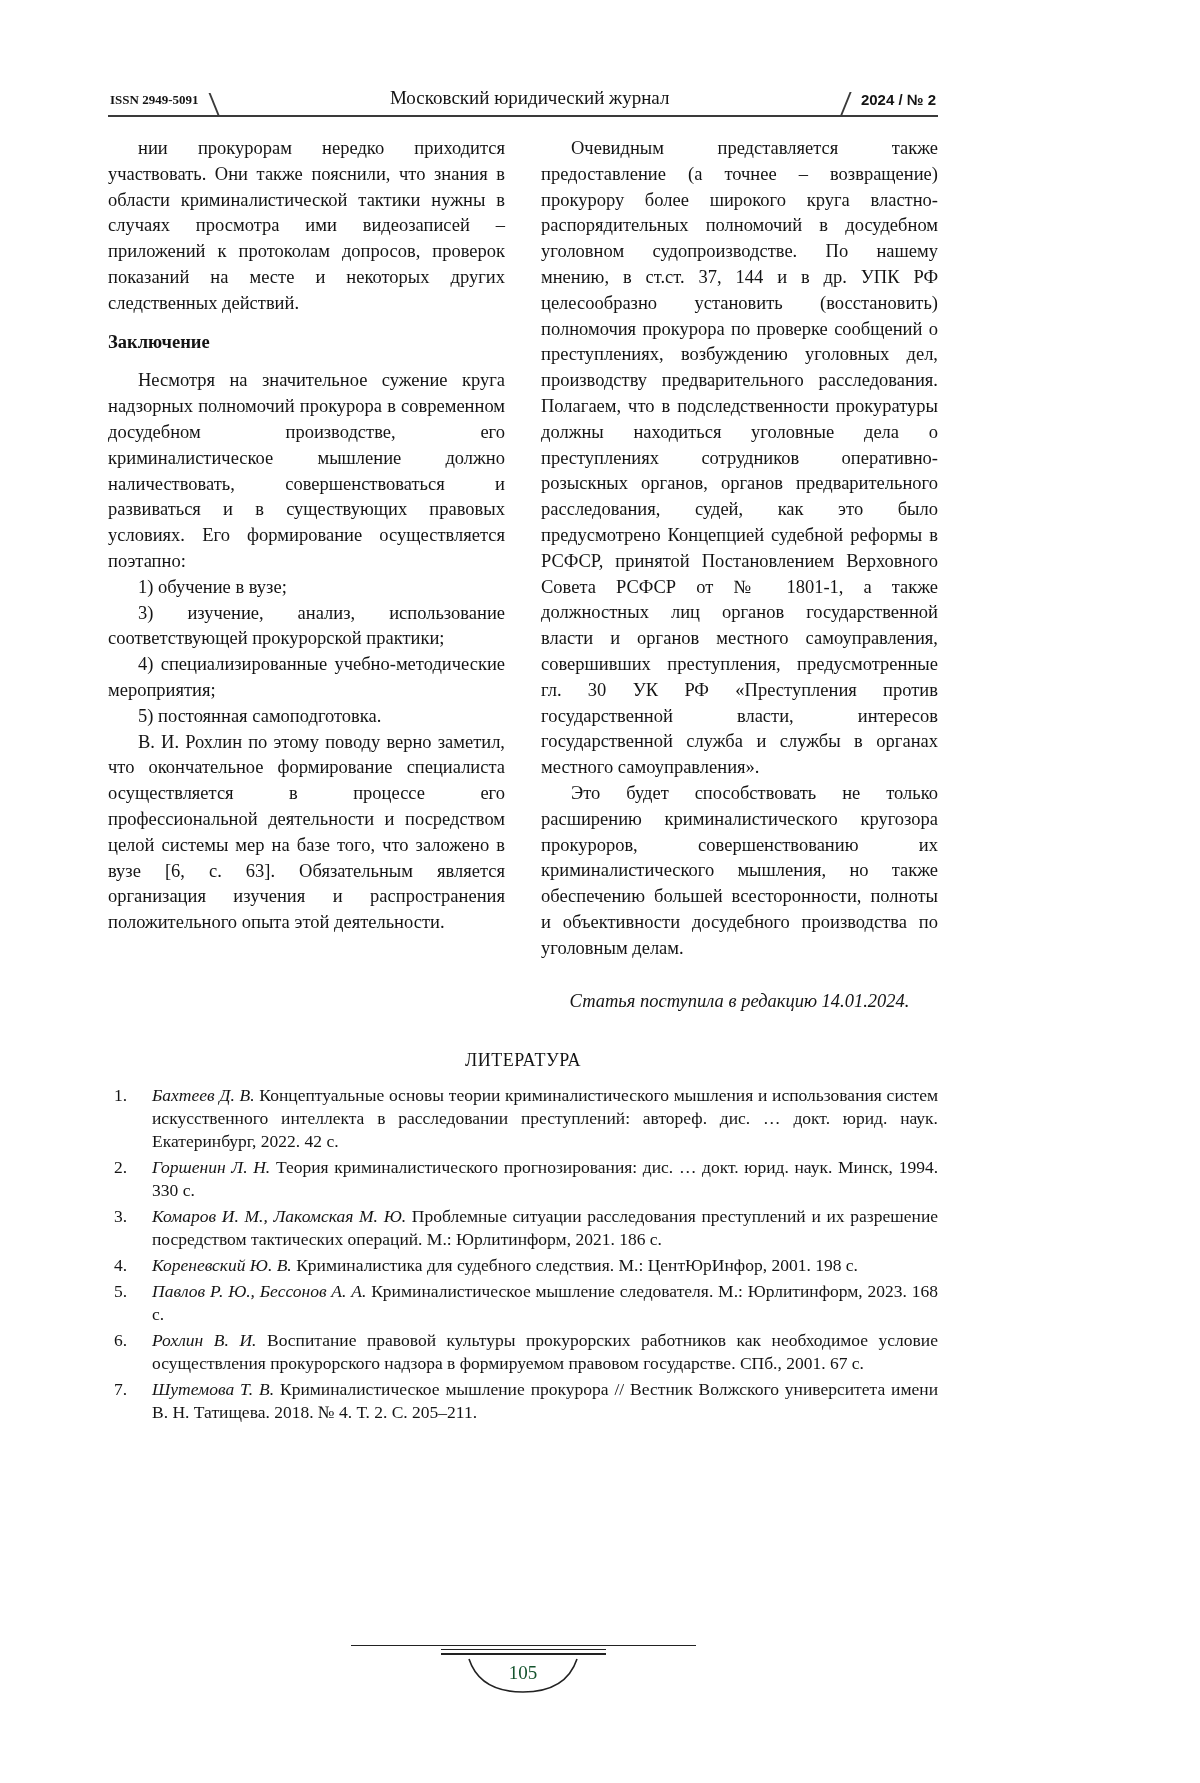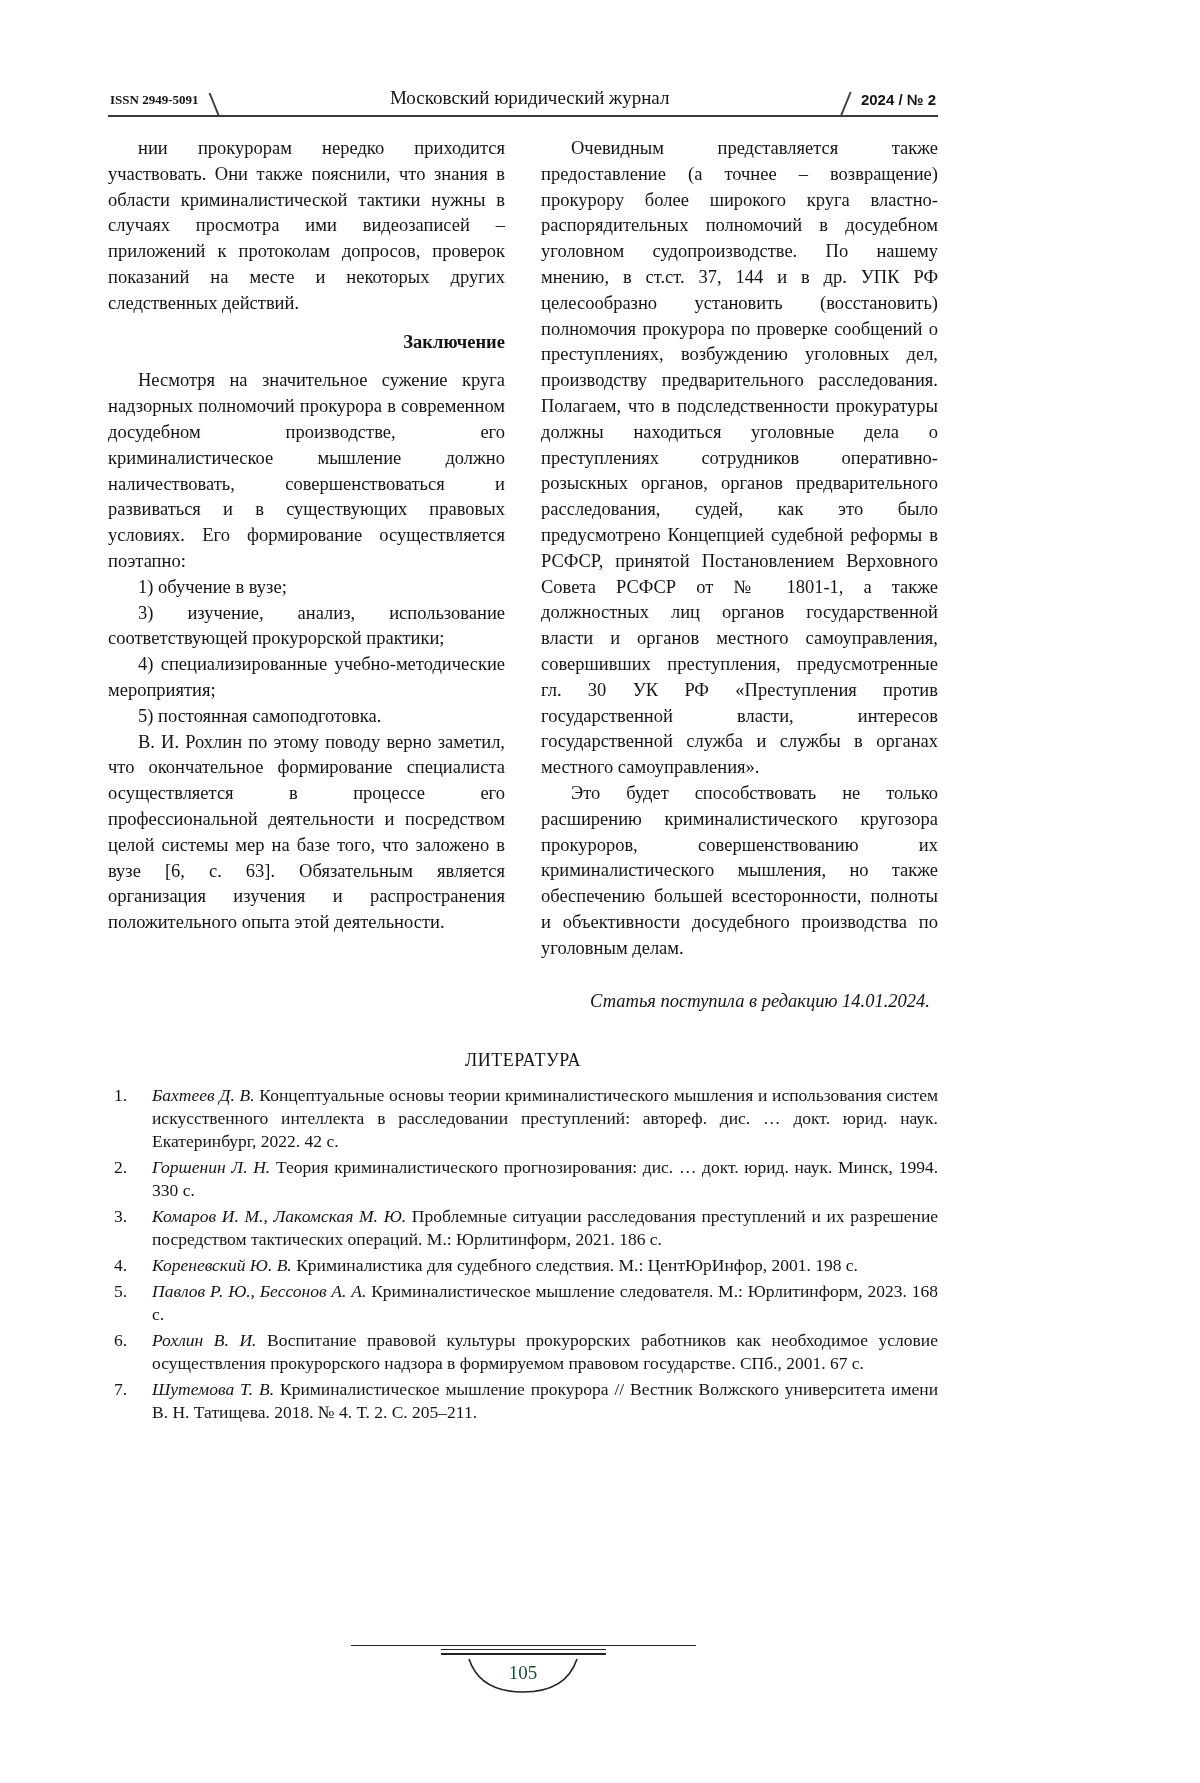--- a/index.html
+++ b/index.html
@@ -52,26 +52,26 @@
   .col {
     width: 397px;
     font-size: 18.5px;
     line-height: 25.8px;
     text-align: justify;
     hyphens: auto;
   }
   .para { margin: 0; text-indent: 30px; }
   .list-para { margin: 0; text-indent: 30px; }
   .section-heading {
-    font-weight: bold; text-align: right; text-indent: 0;
+    font-weight: bold; text-align: left; text-indent: 0;
     margin: 13px 0 13px 0;
   }
   .received {
-    font-style: italic; text-align: right; text-indent: 0;
-    margin: 27px 8px 0 0;
+    font-style: italic; text-align: center; text-indent: 0;
+    margin: 27px 0 0 0;
   }
 
   
   .references { position: absolute; top: 1050px; left: 108px; width: 830px; }
   .ref-heading {
     font-size: 18px; font-weight: normal; text-align: center;
     letter-spacing: 0.5px; margin: 0 0 13px 0;
   }
   .ref-list {
     margin: 0; padding: 0; list-style: none;

